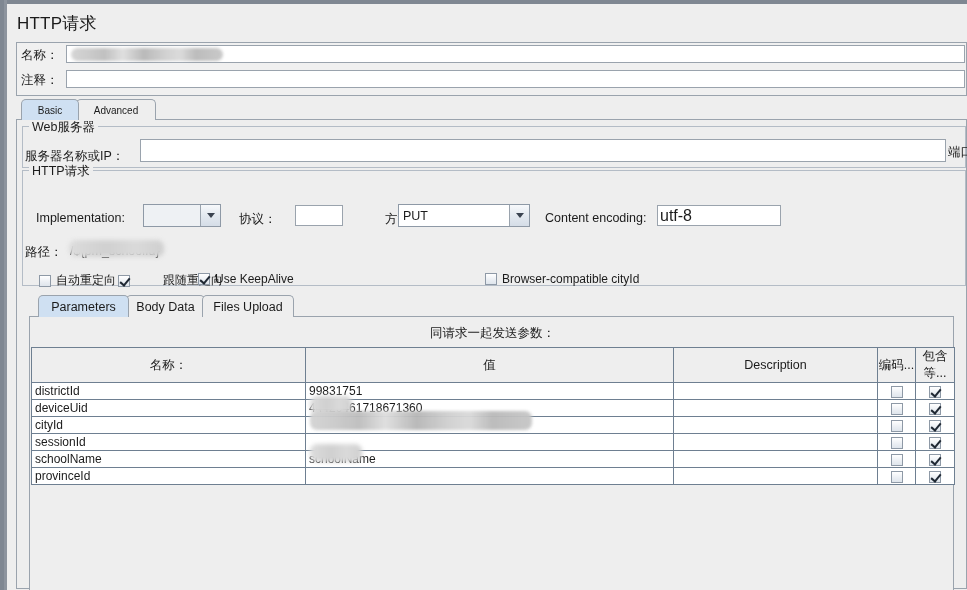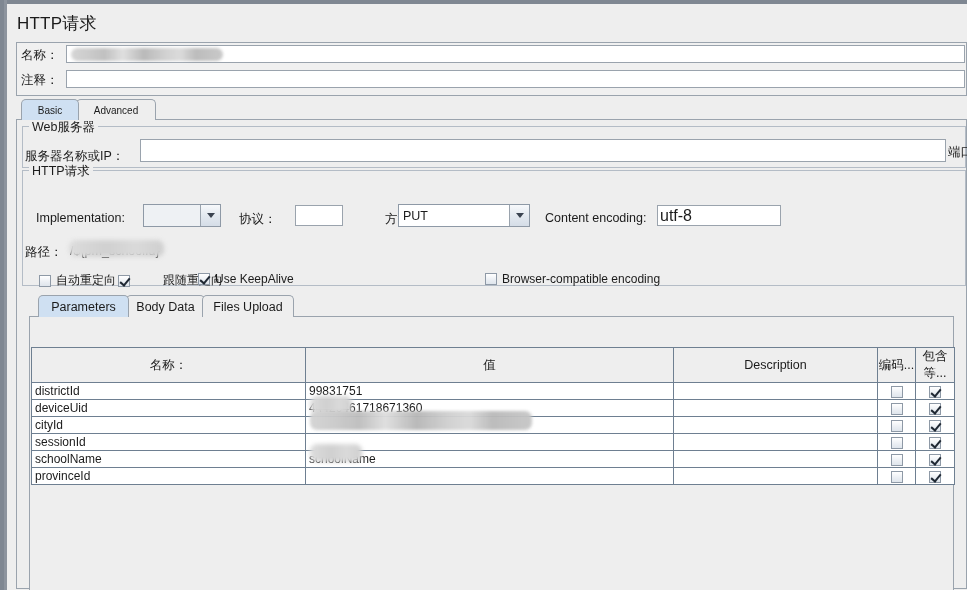--- a/index.html
+++ b/index.html
@@ -180,36 +180,37 @@
       <div class="cbrow" style="left:101px;top:152px;gap:28px;">
         <span class="cbox checked"></span>
         <span class="cblabel">跟随重定向</span>
       </div>
       <div class="cbrow" style="left:181px;top:152px;">
         <span class="cbox checked"></span>
         <span class="cblabel">Use KeepAlive</span>
       </div>
       <div class="cbrow" style="left:468px;top:152px;">
         <span class="cbox"></span>
-        <span class="cblabel">Browser-compatible encoding</span>
+        <span class="cblabel">Browser-compatible cityId</span>
       </div>
 
       <div class="itabbar">
         <div class="itab sel" style="left:9px;width:91px;">
           <span>Parameters</span>
         </div>
         <div class="itab unsel" style="left:97px;width:79px;">
           <span>Body Data</span>
         </div>
         <div class="itab unsel" style="left:173px;width:92px;">
           <span>Files Upload</span>
         </div>
       </div>
 
       <div class="innerpanel">
+        <div class="sendlabel">同请求一起发送参数：</div>
 
         <table class="tbl">
           <colgroup>
             <col style="width:274px">
               <col style="width:368px">
               <col style="width:204px">
             <col style="width:38px">
               <col style="width:39px">
           </colgroup>
           <thead>

